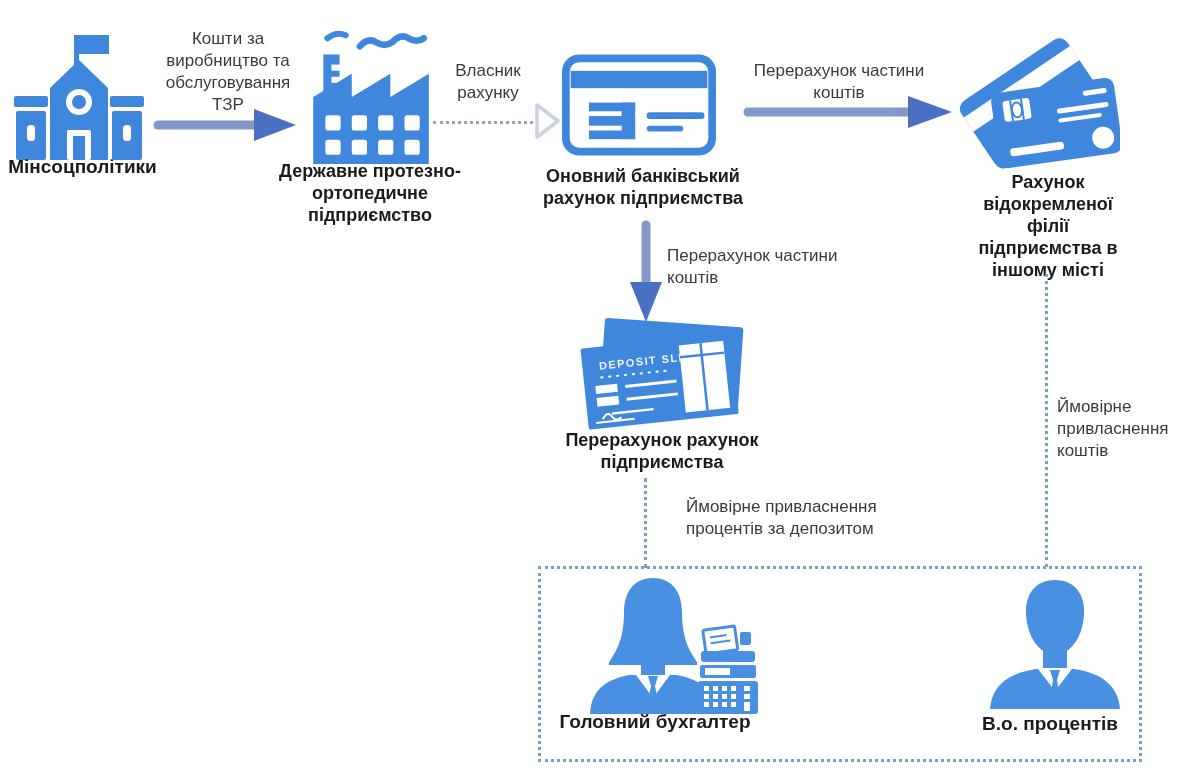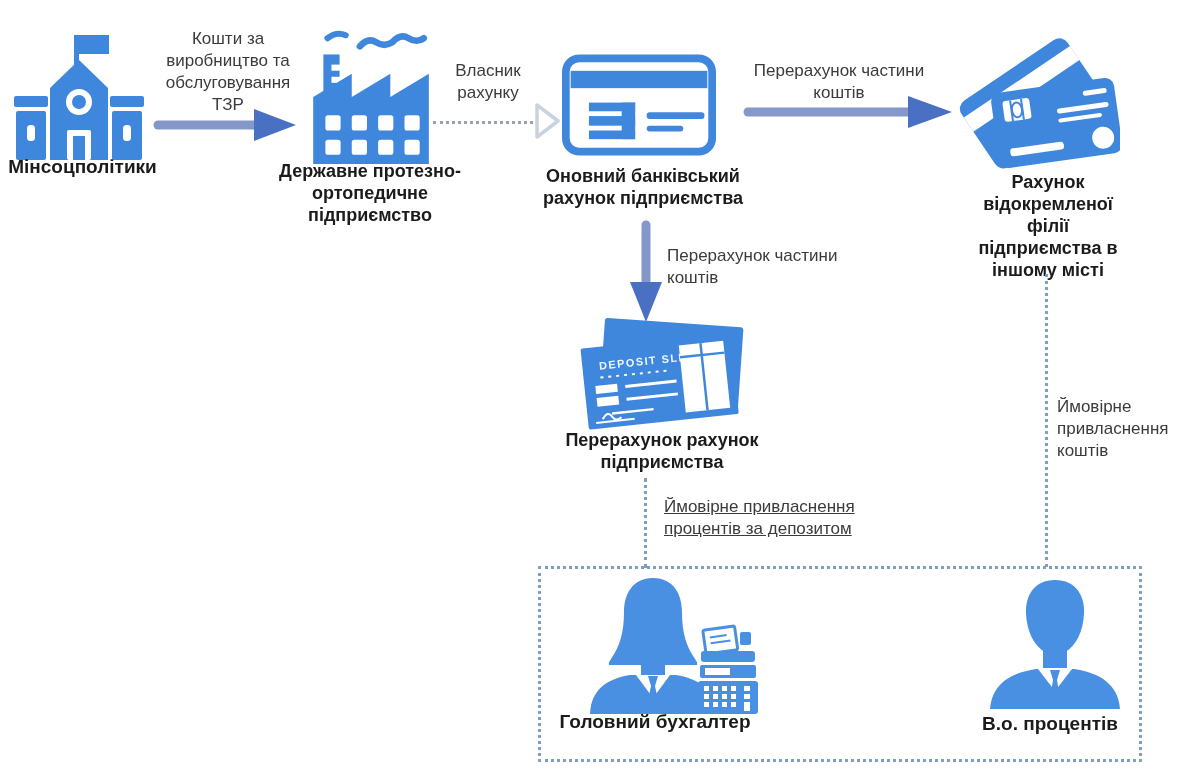--- a/index.html
+++ b/index.html
@@ -179,21 +179,21 @@
         <line x1="126" y1="32" x2="126" y2="100" stroke="currentColor" stroke-width="2.5"></line>
         <path d="M20 98 q6 -9 10 -1 q3 5 9 1" stroke="#ffffff" stroke-width="2" fill="none"></path>
         <line x1="13" y1="101" x2="52" y2="101" stroke="#ffffff" stroke-width="2"></line>
       </g>
     </svg>
   </div>
   <div class="abs label" style="left:552px;top:430px;width:220px;">Перерахунок рахунок
 підприємства</div>
 
   <div class="abs dotted-v" style="left:644px;top:478px;height:90px;"></div>
-  <div class="abs caption" style="left:664px;top:496px;width:230px;text-decoration:underline;">Ймовірне привласнення
+  <div class="abs caption" style="left:686px;top:496px;width:230px;">Ймовірне привласнення
 процентів за депозитом</div>
 
   <div class="abs dotted-v" style="left:1045px;top:274px;height:293px;"></div>
   <div class="abs caption" style="left:1057px;top:396px;width:130px;">Ймовірне
 привласнення
 коштів</div>
 
   <div class="abs dotted-box" style="left:538px;top:566px;width:604px;height:196px;"></div>
 
   <div class="abs person" style="left:578px;top:574px;">

